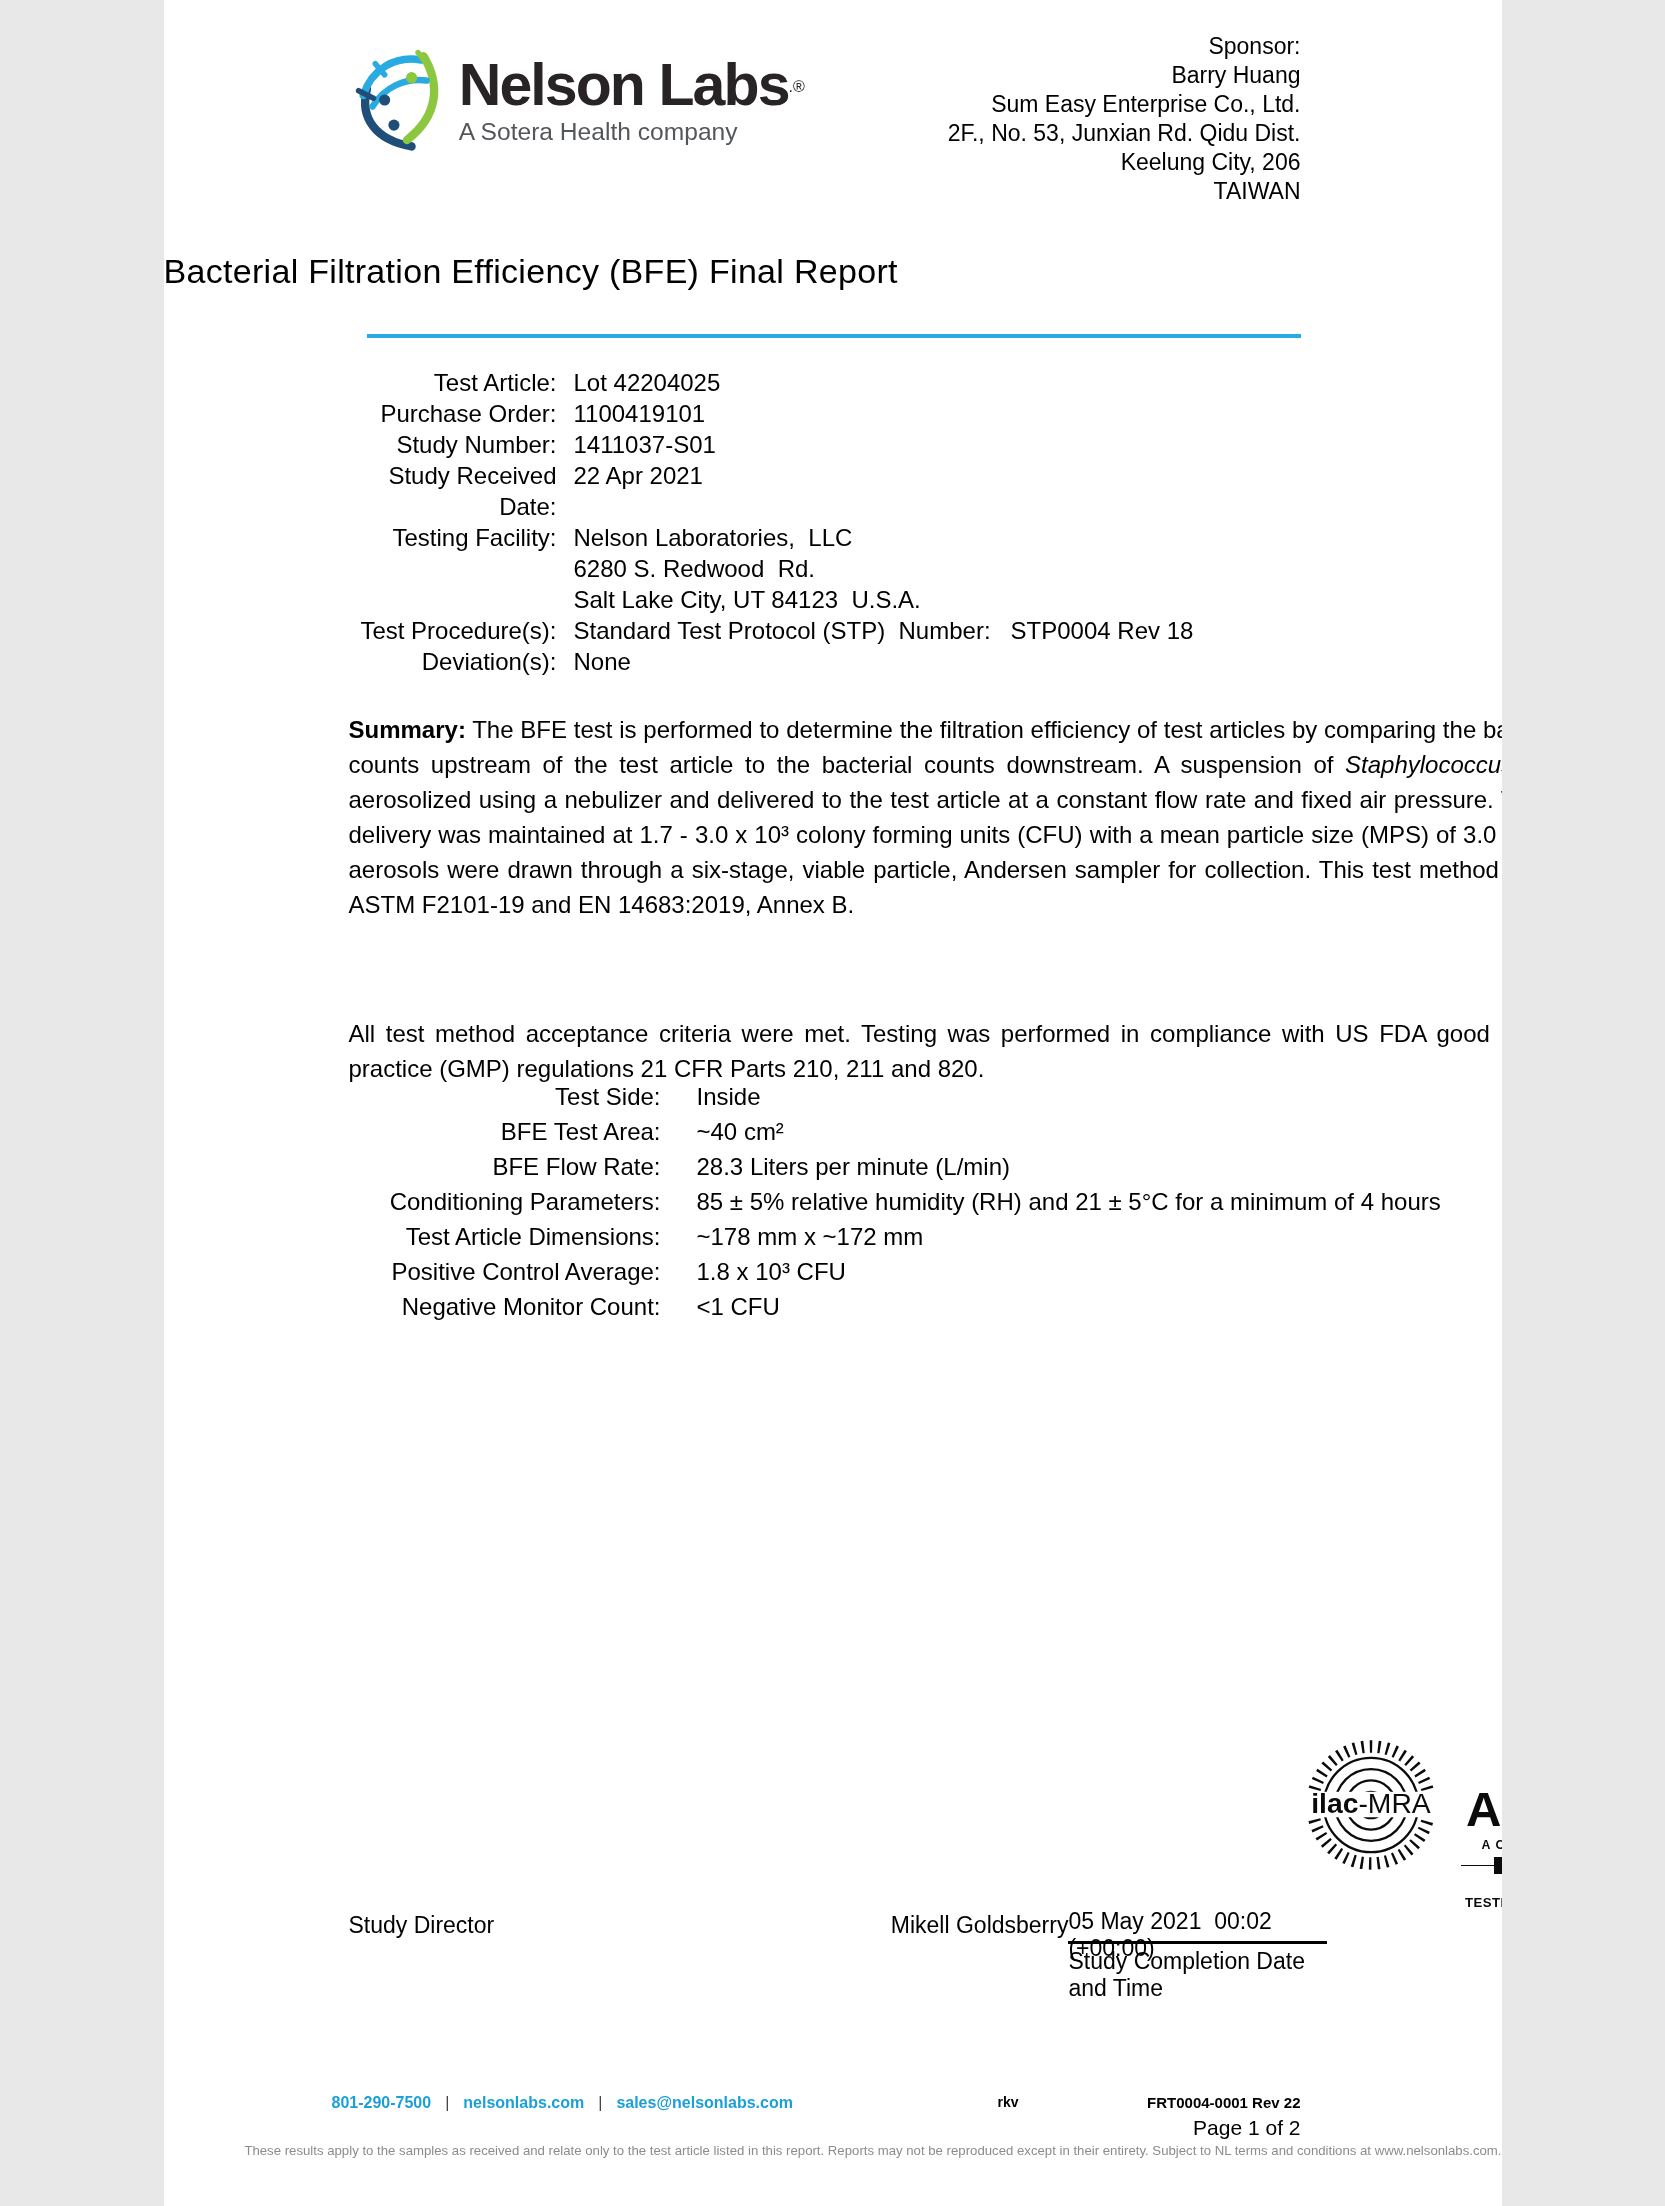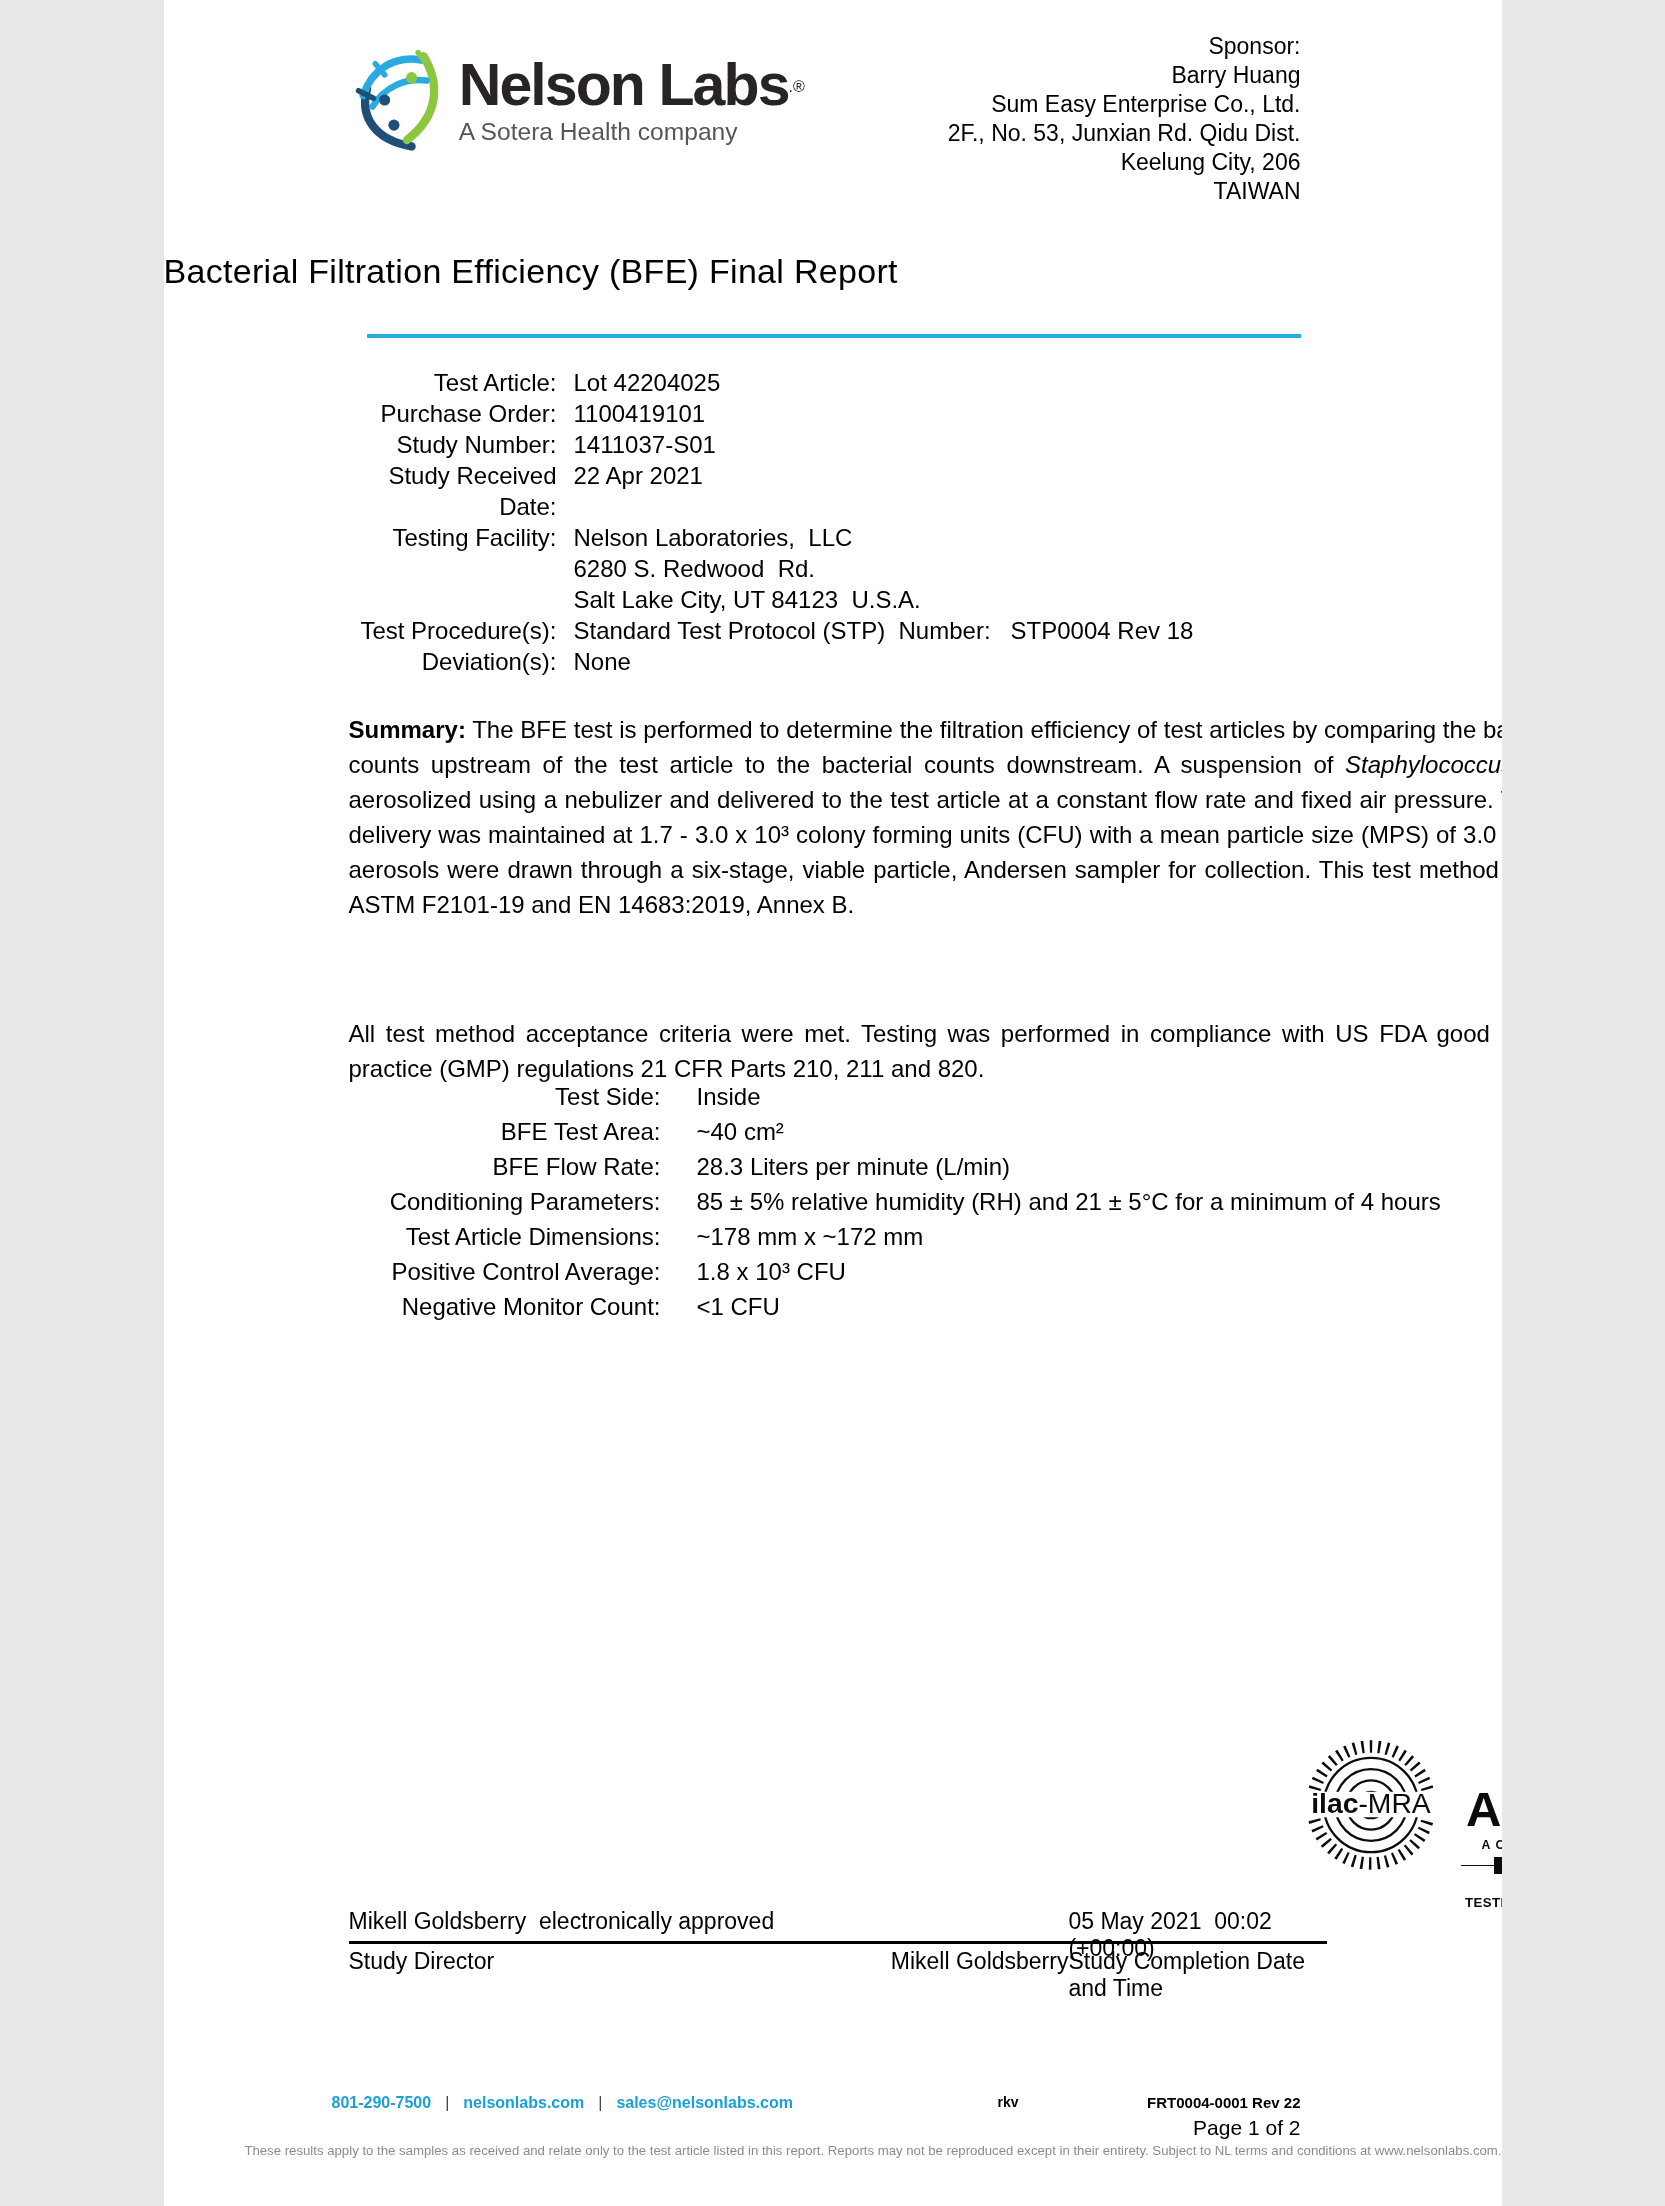--- a/index.html
+++ b/index.html
@@ -209,21 +209,20 @@
         <div class="line"></div>
         <div class="anab-iso">ISO/IEC 17025</div>
         <div class="line"></div>
       </div>
       <div class="anab-lab">TESTING LABORATORY</div>
     </div>
   </div>
 
   <div class="signature">
     <div class="sig-left">
-      <div class="sig-top sig-line"><span>Mikell Goldsberry  electronically approved</span></div>
       <div class="sig-bottom">
         <span>Study Director</span>
         <span>Mikell Goldsberry</span>
       </div>
     </div>
     <div class="sig-right">
       <div class="sig-top sig-line"><span>05 May 2021  00:02 (+00:00)</span></div>
       <div class="sig-bottom">
         <span>Study Completion Date and Time</span>
       </div>

